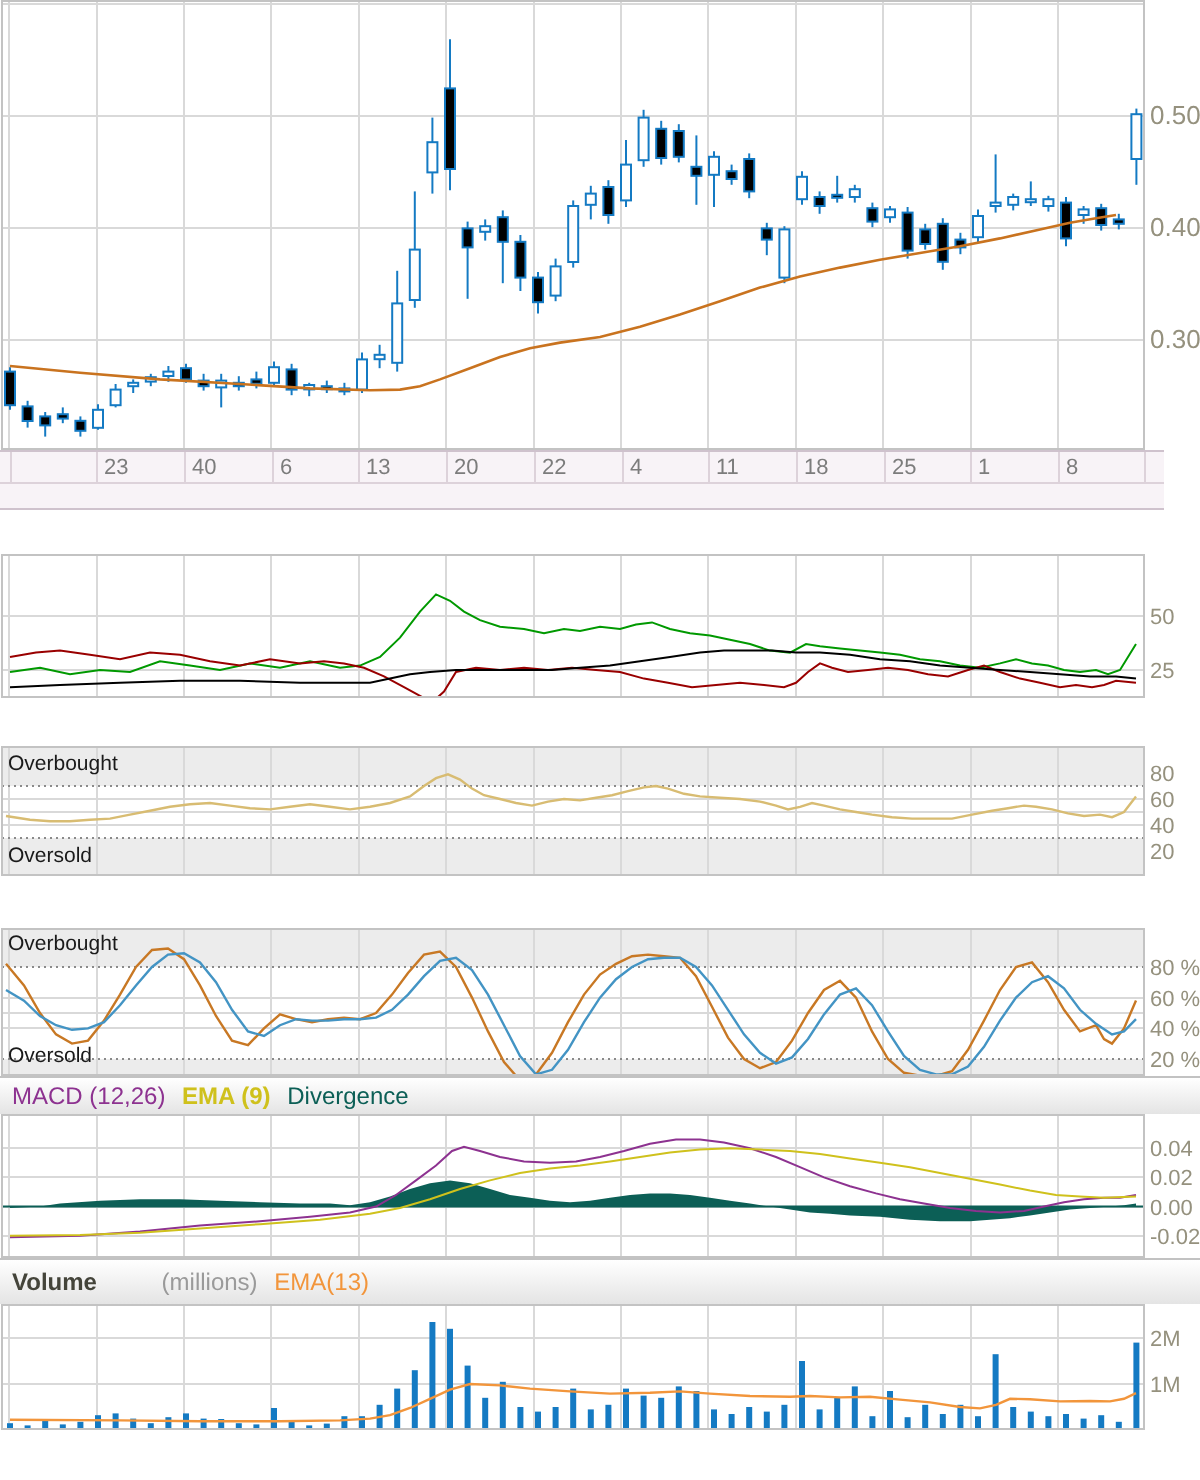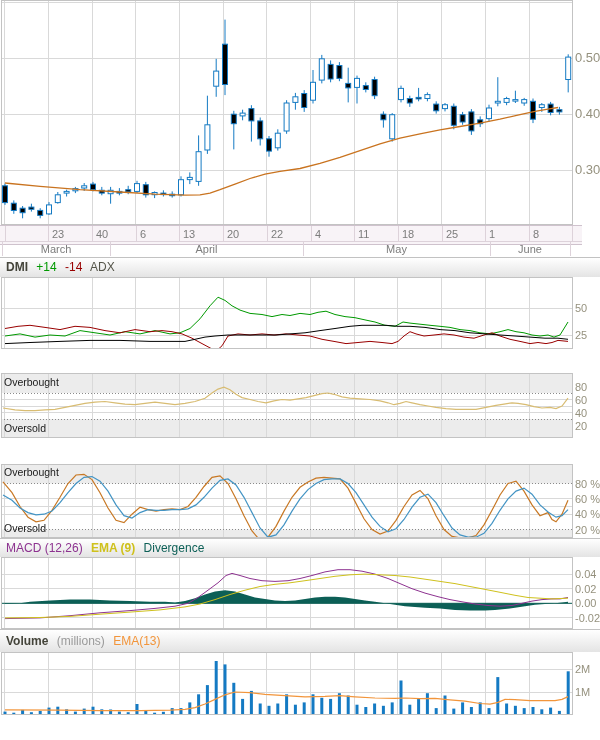--- a/index.html
+++ b/index.html
@@ -5,21 +5,21 @@
   html,body{margin:0;padding:0;background:#fff;}
   .screen{position:relative;width:600px;height:740px;background:#fff;overflow:hidden;
           font-family:"Liberation Sans",sans-serif;}
   .screen svg{position:absolute;left:0;display:block;}
   #svg-price{top:0;}
   #svg-dmi{top:277px;}
   #svg-rsi{top:373px;}
   #svg-stoch{top:464px;}
   #svg-macd{top:557px;}
   #svg-vol{top:652px;}
-  .date-axis{position:absolute;top:225px;left:0;width:582px;height:20px;background:#f8f3f7;
+  .date-axis{position:absolute;top:225px;left:0;width:582px;height:30px;background:#f8f3f7;
              border-top:1px solid #cfc2cd;border-bottom:1px solid #cfc2cd;box-sizing:border-box;}
   .date-axis .row{position:absolute;left:0;width:100%;height:15px;}
   .date-axis .row.weeks{top:0;border-bottom:1px solid #ddd2da;}
   .date-axis .row.months{top:15px;}
   .date-axis span{position:absolute;font-size:11px;color:#7c7c7c;line-height:14px;}
   .date-axis .tick{position:absolute;top:0;width:1px;height:100%;background:#ddd2da;}
   .phead{position:absolute;left:0;width:600px;background:linear-gradient(#ffffff,#e4e4e4);
          border-top:1px solid #c2c2c2;box-sizing:border-box;padding-left:6px;
          font-size:12px;white-space:nowrap;}
   .phead span{margin-right:5px;}
@@ -215,39 +215,22 @@
         <span style="left: 183px; top: 1px;">13</span>
         <span style="left: 227px; top: 1px;">20</span>
         <span style="left: 271px; top: 1px;">22</span>
         <span style="left: 315px; top: 1px;">4</span>
         <span style="left: 358px; top: 1px;">11</span>
         <span style="left: 402px; top: 1px;">18</span>
         <span style="left: 446px; top: 1px;">25</span>
         <span style="left: 489px; top: 1px;">1</span>
         <span style="left: 533px; top: 1px;">8</span>
       </div>
-    <div class="row months" id="months-row">
-        <div class="tick" style="left: 2px;"></div>
-        <span style="left: 2px; width: 108px; text-align: center; top: 1px;">March</span>
-        <div class="tick" style="left: 110px;"></div>
-        <span style="left: 110px; width: 193px; text-align: center; top: 1px;">April</span>
-        <div class="tick" style="left: 303px;"></div>
-        <span style="left: 303px; width: 187px; text-align: center; top: 1px;">May</span>
-        <div class="tick" style="left: 490px;"></div>
-        <div class="tick" style="left: 570px;"></div>
-        <span style="left: 490px; width: 80px; text-align: center; top: 1px;">June</span>
-      </div>
   </div>
 
-  <div class="phead" id="hd-dmi">
-    <span class="t" style="color: rgb(68, 68, 58);">DMI</span>
-    <span style="color: rgb(0, 153, 0);">+14</span>
-    <span style="color: rgb(153, 0, 0);">-14</span>
-    <span style="color: rgb(85, 85, 74);">ADX</span>
-  </div>
   <svg id="svg-dmi" width="600" height="72">
       <line x1="4.6" y1="0" x2="4.6" y2="72" stroke="#d9d9d9" shape-rendering="crispEdges"></line>
       <line x1="48.3" y1="0" x2="48.3" y2="72" stroke="#d9d9d9" shape-rendering="crispEdges"></line>
       <line x1="92" y1="0" x2="92" y2="72" stroke="#d9d9d9" shape-rendering="crispEdges"></line>
       <line x1="135.7" y1="0" x2="135.7" y2="72" stroke="#d9d9d9" shape-rendering="crispEdges"></line>
       <line x1="179.4" y1="0" x2="179.4" y2="72" stroke="#d9d9d9" shape-rendering="crispEdges"></line>
       <line x1="223.1" y1="0" x2="223.1" y2="72" stroke="#d9d9d9" shape-rendering="crispEdges"></line>
       <line x1="266.8" y1="0" x2="266.8" y2="72" stroke="#d9d9d9" shape-rendering="crispEdges"></line>
       <line x1="310.5" y1="0" x2="310.5" y2="72" stroke="#d9d9d9" shape-rendering="crispEdges"></line>
       <line x1="354.2" y1="0" x2="354.2" y2="72" stroke="#d9d9d9" shape-rendering="crispEdges"></line>
@@ -361,21 +344,21 @@
       <text x="575" y="64.9" font-size="11" fill="#95917e" font-family="&quot;Liberation Sans&quot;,sans-serif">-0.02</text>
       <path d="M5,46.3L5,47.0L20,46.3L30,44.8L50,43.4L70,42.6L90,42.6L110,43.4L130,44.1L150,44.8L165,44.8L175,45.6L185,44.1L195,41.2L205,37.5L215,34.6L225,33.2L235,34.6L245,37.5L255,40.5L265,41.9L275,43.4L285,44.1L295,43.4L305,41.9L315,40.5L325,39.7L335,39.7L345,40.5L355,41.9L365,43.4L375,44.8L385,46.3L395,47.8L405,49.2L415,49.9L425,50.7L440,51.4L455,52.9L470,53.6L485,53.6L495,52.9L505,52.1L515,50.7L525,49.2L535,47.8L545,47.0L555,46.3L562,45.6L568,44.8L568,46.3Z" fill="#0c5f56"></path>
       <line x1="1" y1="46.3" x2="572" y2="46.3" stroke="#0c5f56"></line>
       <polyline points="5,61.6 40,60.9 70,58.7 100,55.8 130,53.6 155,51.4 175,49.2 188,46.3 198,40.5 208,33.2 218,25.8 226,18.5 232,16.4 240,18.5 250,21.5 262,23.7 275,24.4 288,23.7 300,21.5 312,18.5 325,14.9 338,12.7 350,12.7 362,14.2 375,17.1 388,21.5 400,26.6 412,31.7 425,36.1 438,39.7 450,42.6 462,44.8 475,47.0 488,48.5 500,49.2 512,48.5 522,46.3 532,44.1 542,42.6 552,41.9 560,41.9 568,40.5" fill="none" stroke="#8d3290" stroke-width="1"></polyline>
       <polyline points="5,60.9 40,60.5 70,59.4 100,57.2 130,55.1 160,52.9 185,49.9 200,47.0 215,42.6 230,37.5 245,33.2 260,29.5 275,27.3 290,25.8 305,23.7 320,21.5 335,19.3 350,17.8 365,17.1 380,17.8 395,18.5 410,20.0 425,22.2 440,24.4 455,26.6 470,29.5 485,32.4 500,35.3 515,38.3 528,40.5 540,41.2 552,41.9 568,41.2" fill="none" stroke="#cfc11c" stroke-width="1"></polyline>
       <rect x="1" y="0.5" width="571" height="71" fill="none" stroke="#c3c3c3" shape-rendering="crispEdges"></rect>
     </svg>
 
   <div class="phead" id="hd-vol">
     <span class="t" style="color: rgb(68, 68, 58); margin-top: 24px;">Volume</span>
-    <span style="color: rgb(154, 154, 154);">(millions)</span>
+    <span style="color: rgb(154, 154, 154); margin-left: 24px;">(millions)</span>
     <span style="color: rgb(242, 149, 59);">EMA(13)</span>
   </div>
   <svg id="svg-vol" width="600" height="63">
       <line x1="4.6" y1="0" x2="4.6" y2="63" stroke="#d9d9d9" shape-rendering="crispEdges"></line>
       <line x1="48.3" y1="0" x2="48.3" y2="63" stroke="#d9d9d9" shape-rendering="crispEdges"></line>
       <line x1="92" y1="0" x2="92" y2="63" stroke="#d9d9d9" shape-rendering="crispEdges"></line>
       <line x1="135.7" y1="0" x2="135.7" y2="63" stroke="#d9d9d9" shape-rendering="crispEdges"></line>
       <line x1="179.4" y1="0" x2="179.4" y2="63" stroke="#d9d9d9" shape-rendering="crispEdges"></line>
       <line x1="223.1" y1="0" x2="223.1" y2="63" stroke="#d9d9d9" shape-rendering="crispEdges"></line>
       <line x1="266.8" y1="0" x2="266.8" y2="63" stroke="#d9d9d9" shape-rendering="crispEdges"></line>

